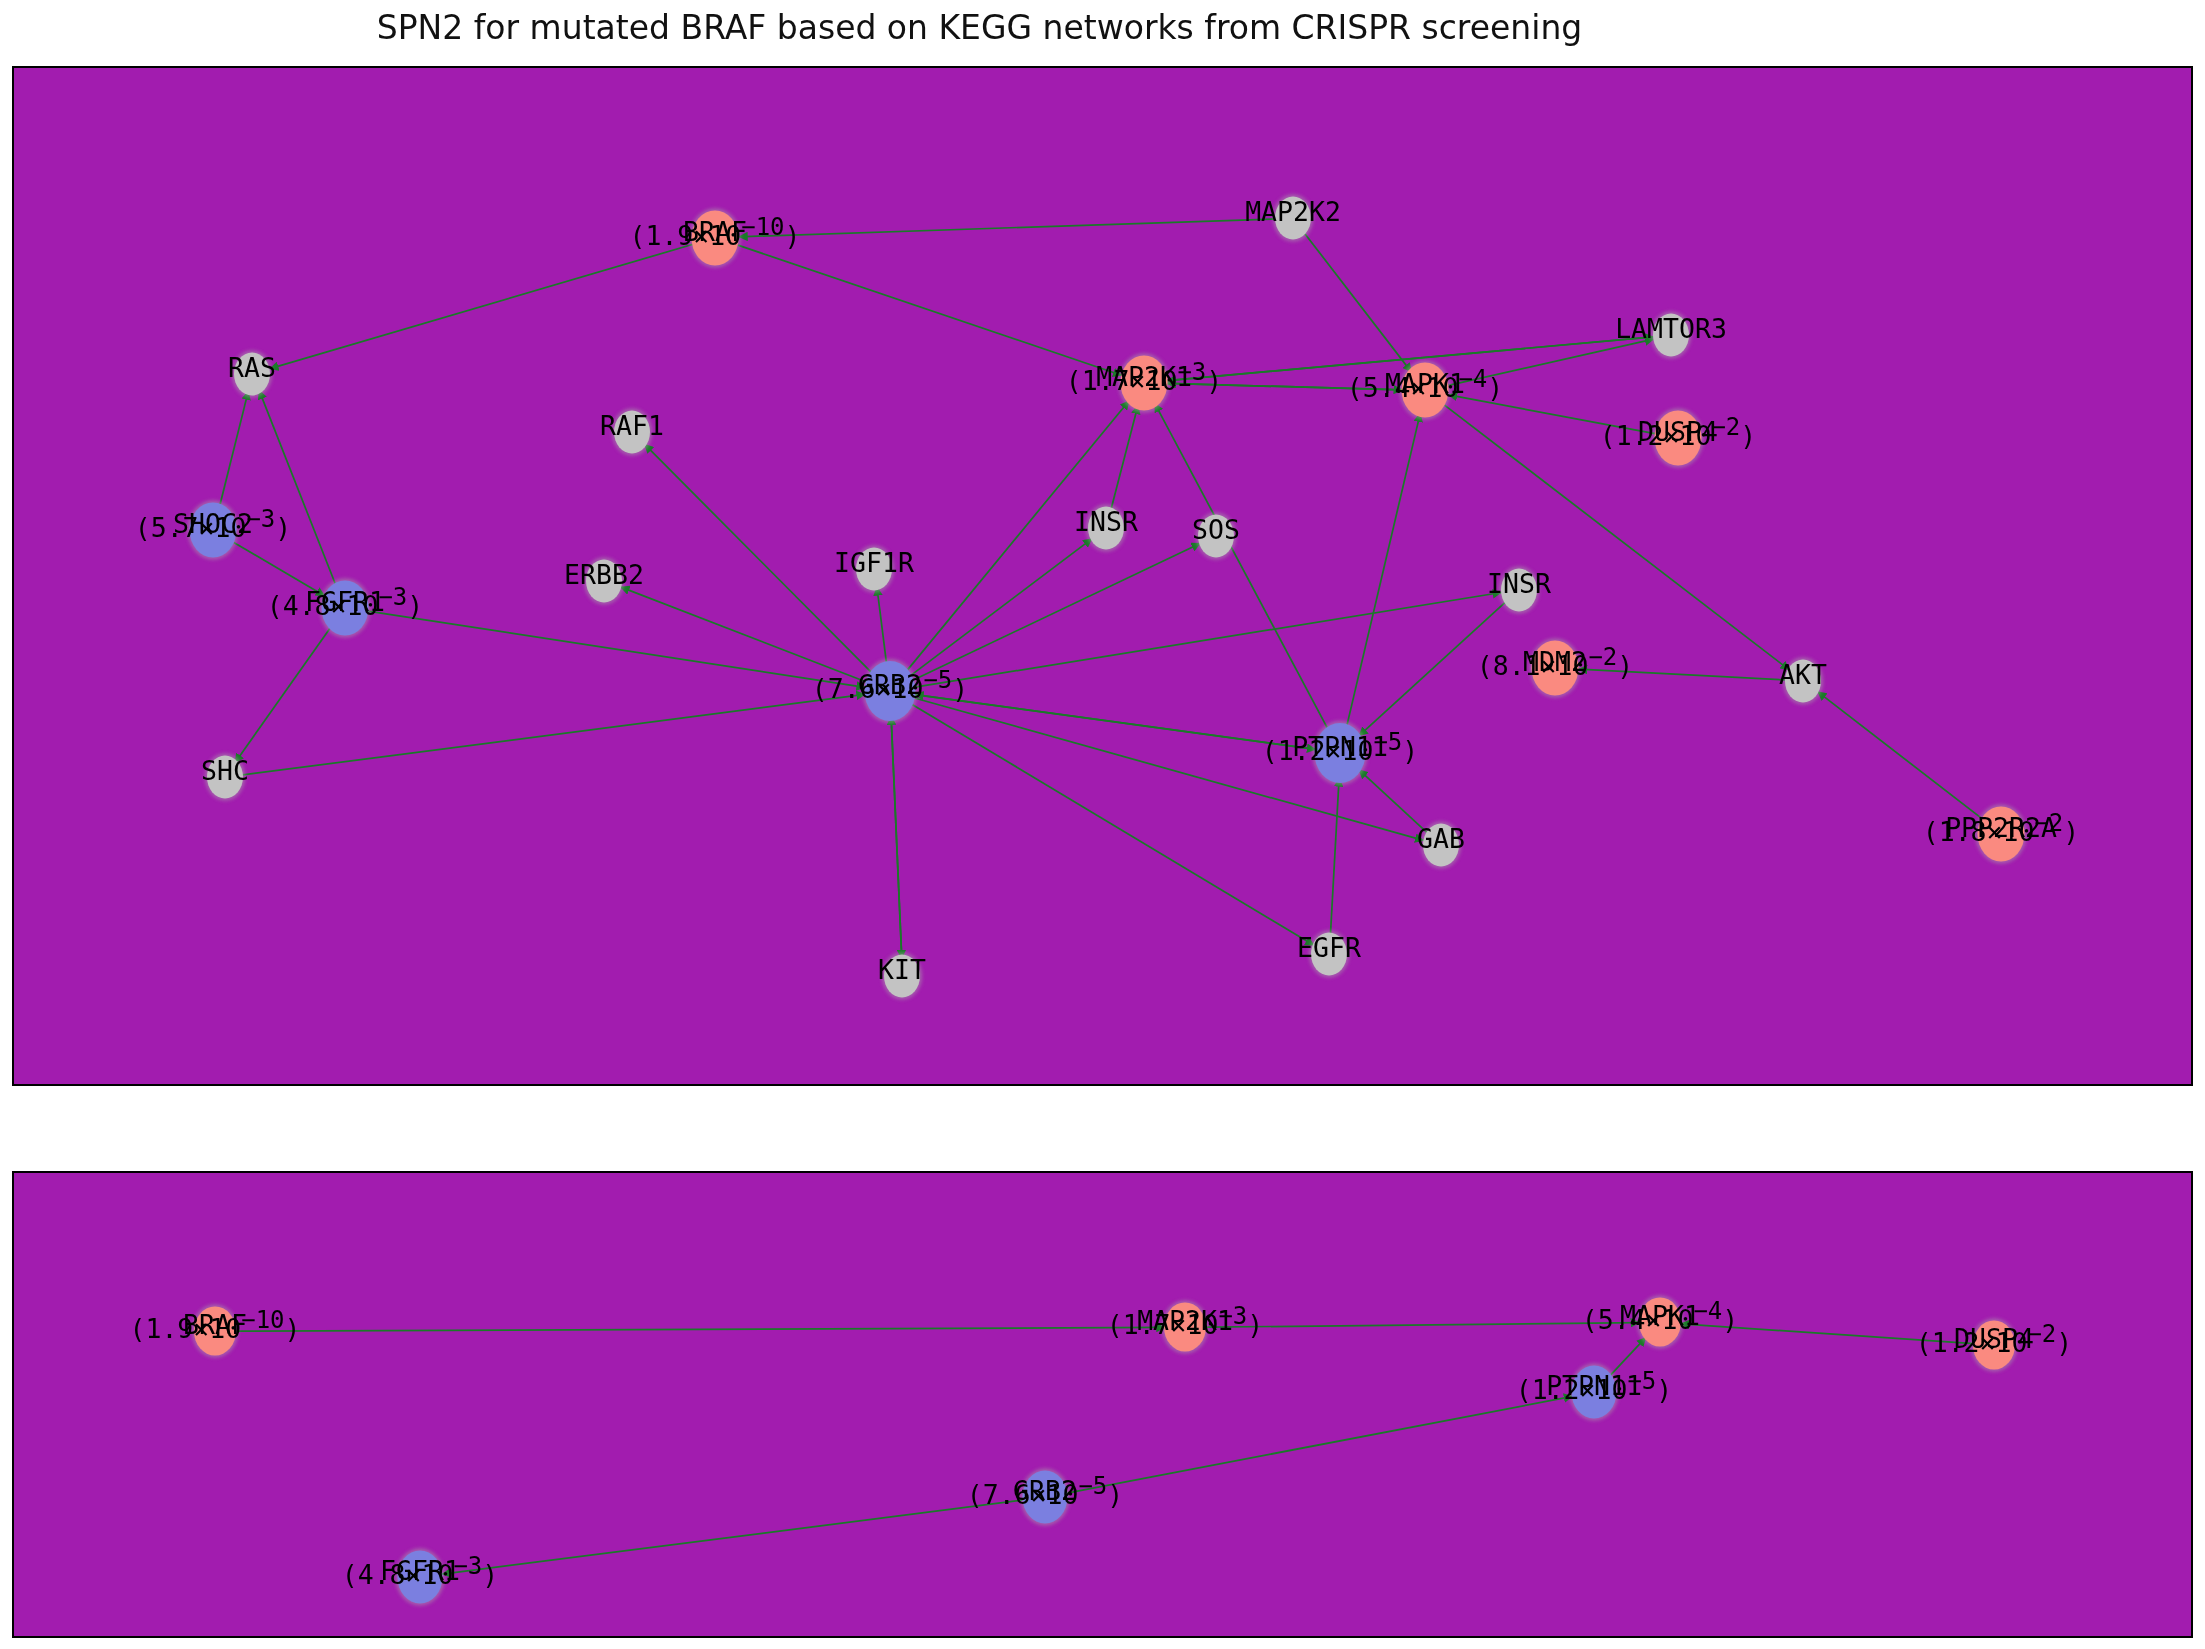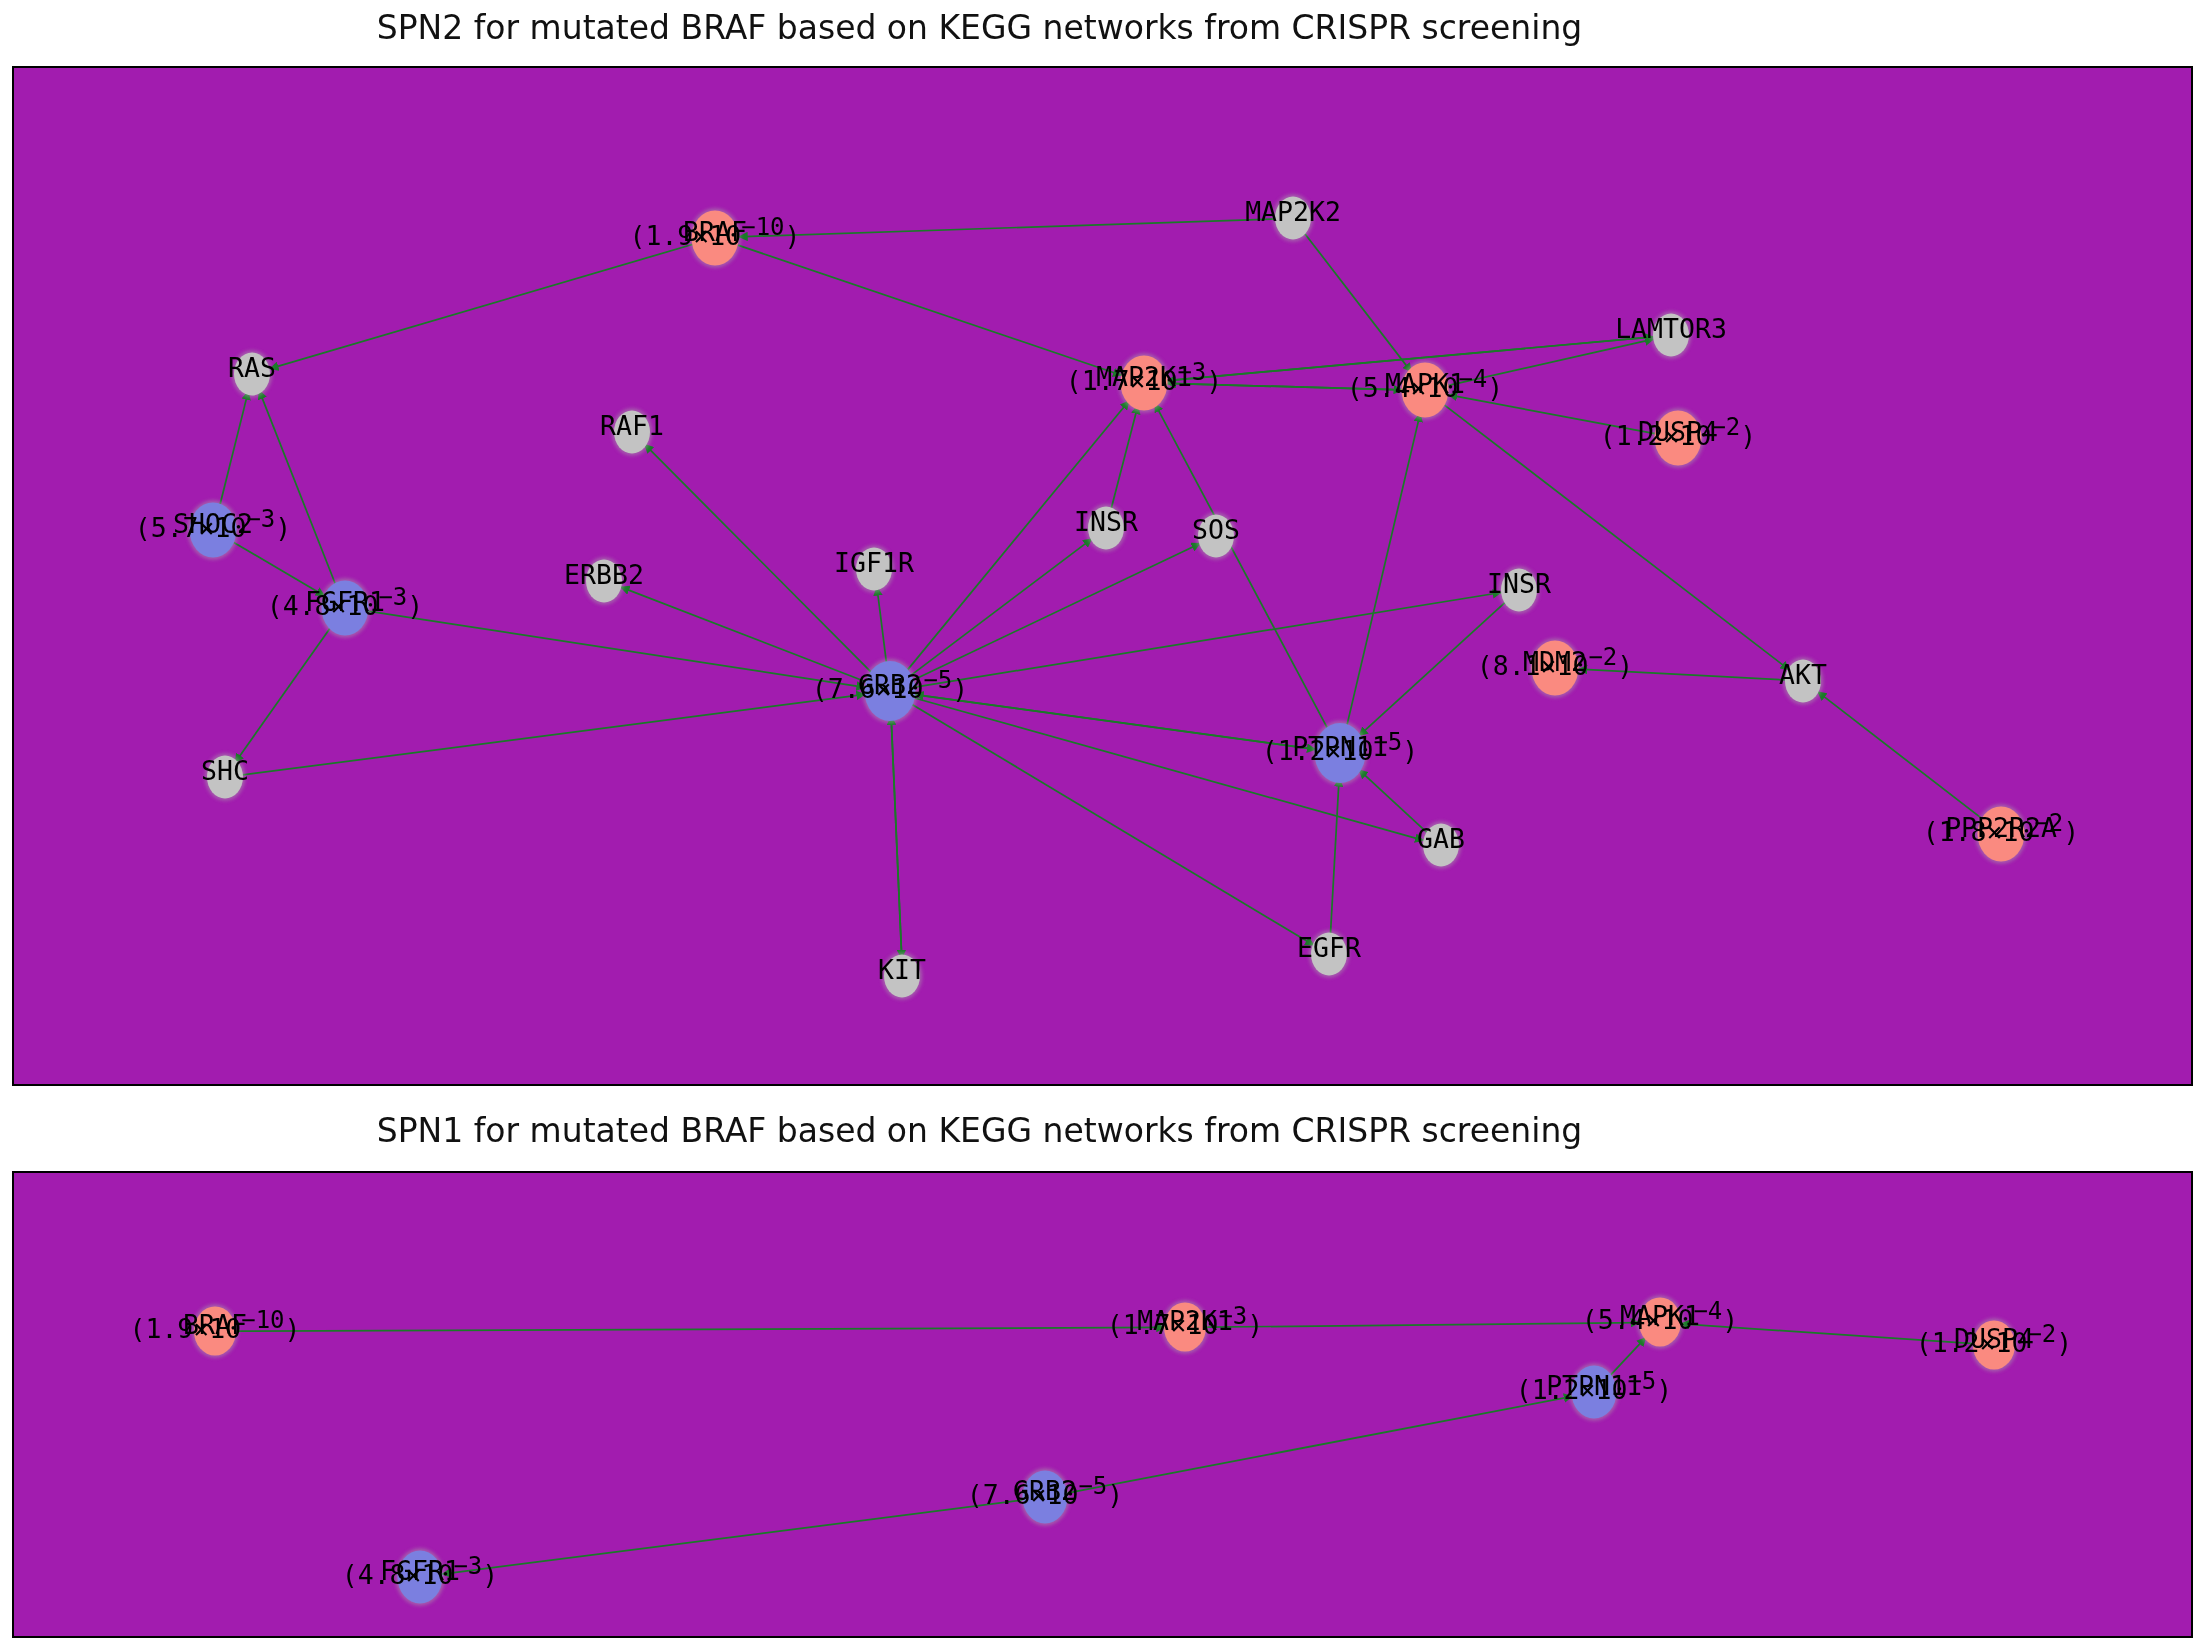--- a/index.html
+++ b/index.html
@@ -193,21 +193,20 @@
           <div class="dot" style="width: 36px; height: 43px; background: rgb(195, 195, 195);"></div>
           <div class="nm">EGFR</div>
         </div>
         <div class="node" style="left: 888px; top: 908px;">
           <div class="dot" style="width: 36px; height: 43px; background: rgb(195, 195, 195);"></div>
           <div class="nm">KIT</div>
         </div>
       </div>
   </div>
 
-  <div class="panel-title" style="top:1111px;">SPN1 for mutated BRAF based on KEGG networks from CRISPR screening</div>
 
   <div class="panel" id="panel-spn1" style="left:12px;top:1171px;width:2181px;height:467px;">
     <div class="canvas" id="canvas-spn1">
         <svg width="2176" height="462" viewBox="0 0 4030 855">
           <defs>
             <marker id="arrow-spn1" viewBox="0 0 10 10" refX="9" refY="5" markerWidth="5.5" markerHeight="5.5" orient="auto-start-reverse" markerUnits="strokeWidth">
               <path d="M 0 0 L 10 5 L 0 10 z" fill="#1a7a28"></path>
             </marker>
           </defs>
           <line x1="410.631465551277" y1="292.72663525408205" x2="2131.368534448723" y2="285.76272644804556" stroke="#1a7a28" stroke-width="3.2" marker-end="url(#arrow-spn1)"></line>

